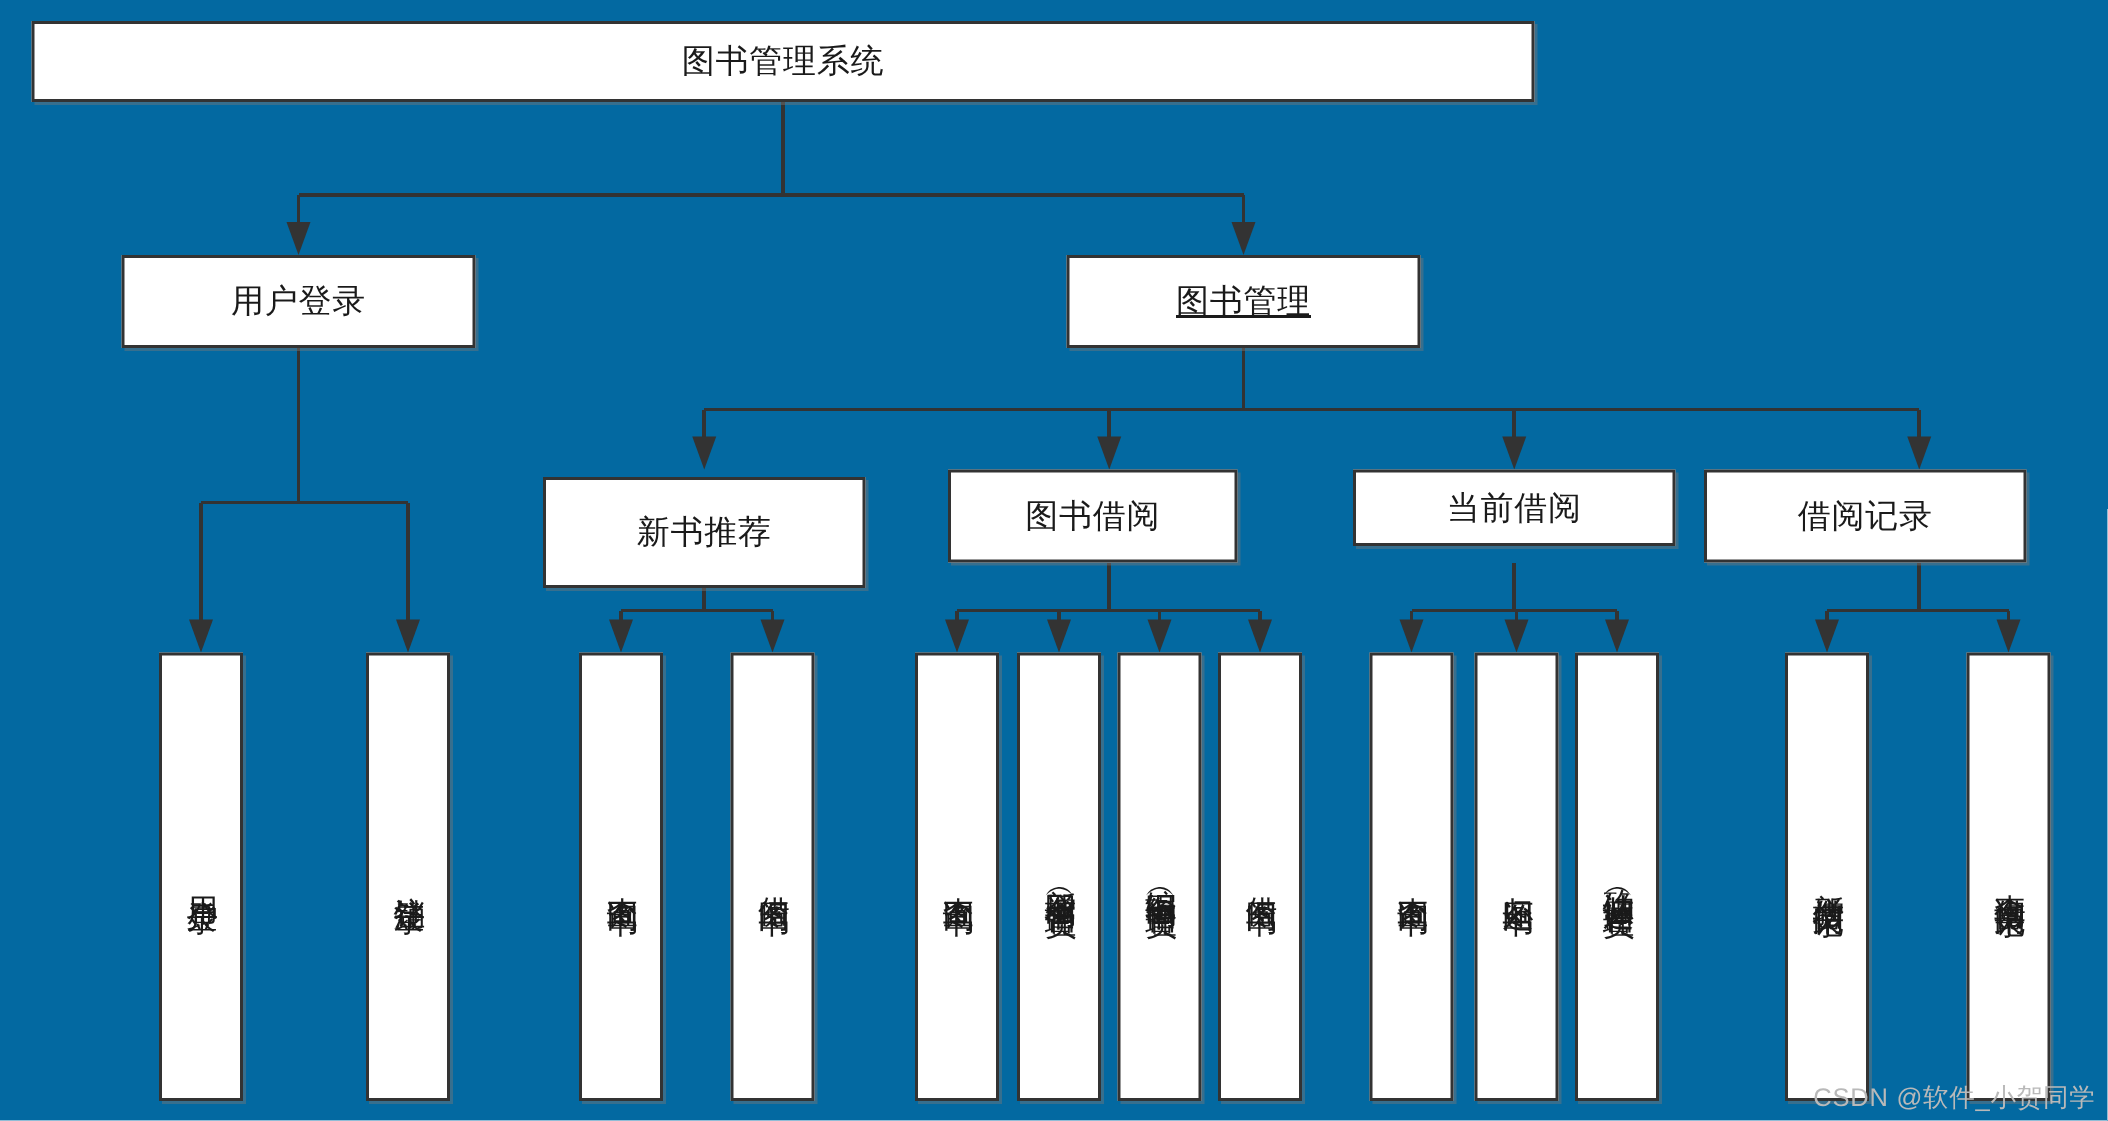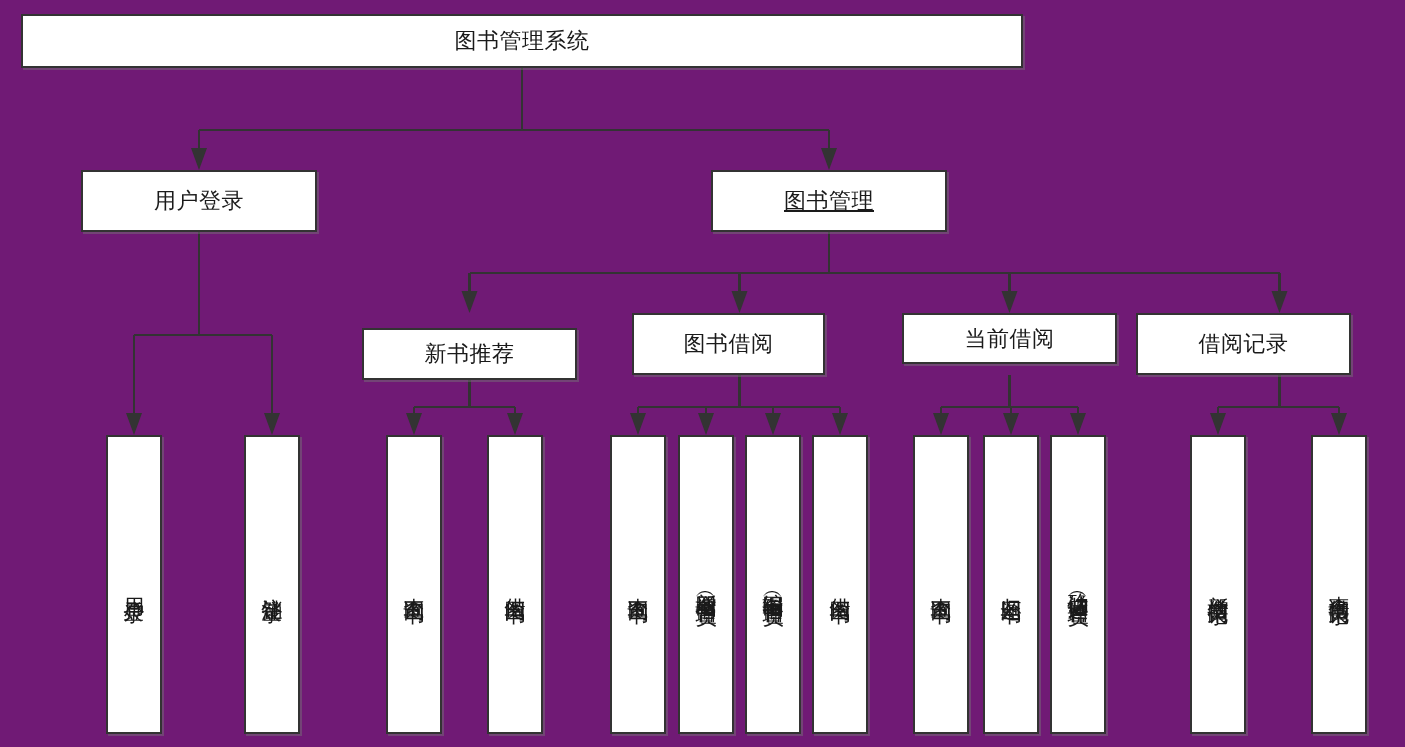--- a/index.html
+++ b/index.html
@@ -7,21 +7,21 @@
     padding: 0;
     background: #ffffff;
   }
   body {
     font-family: "Liberation Sans", "DejaVu Sans", sans-serif;
   }
   #canvas {
     position: relative;
     width: 1405px;
     height: 747px;
-    background: #701a75;
+    background: #0369a1;
     overflow: hidden;
   }
   #edges {
     position: absolute;
     left: 0;
     top: 0;
     width: 1405px;
     height: 747px;
     pointer-events: none;
   }
@@ -131,21 +131,21 @@
   <div id="nodes-layer">
       <div class="node horiz" style="left: 21px; top: 14px; width: 1002px; height: 54px;">
         <span class="label">图书管理系统</span>
       </div>
       <div class="node horiz" style="left: 81px; top: 170px; width: 236px; height: 62px;">
         <span class="label">用户登录</span>
       </div>
       <div class="node horiz" style="left: 711px; top: 170px; width: 236px; height: 62px; text-decoration: underline;">
         <span class="label">图书管理</span>
       </div>
-      <div class="node horiz" style="left: 362px; top: 328px; width: 215px; height: 52px;">
+      <div class="node horiz" style="left: 362px; top: 318px; width: 215px; height: 74px;">
         <span class="label">新书推荐</span>
       </div>
       <div class="node horiz" style="left: 632px; top: 313px; width: 193px; height: 62px;">
         <span class="label">图书借阅</span>
       </div>
       <div class="node horiz" style="left: 902px; top: 313px; width: 215px; height: 51px;">
         <span class="label">当前借阅</span>
       </div>
       <div class="node horiz" style="left: 1136px; top: 313px; width: 215px; height: 62px;">
         <span class="label">借阅记录</span>
@@ -183,13 +183,14 @@
       <div class="node vert" style="left: 1050px; top: 435px; width: 56px; height: 299px;">
         <span class="label">确认归还（管理员）</span>
       </div>
       <div class="node vert" style="left: 1190px; top: 435px; width: 56px; height: 299px;">
         <span class="label">新增借阅记录</span>
       </div>
       <div class="node vert" style="left: 1311px; top: 435px; width: 56px; height: 299px;">
         <span class="label">查询借阅记录</span>
       </div>
     </div>
+  <div id="watermark">CSDN @软件_小贺同学</div>
 </div>
 
 </body></html>

